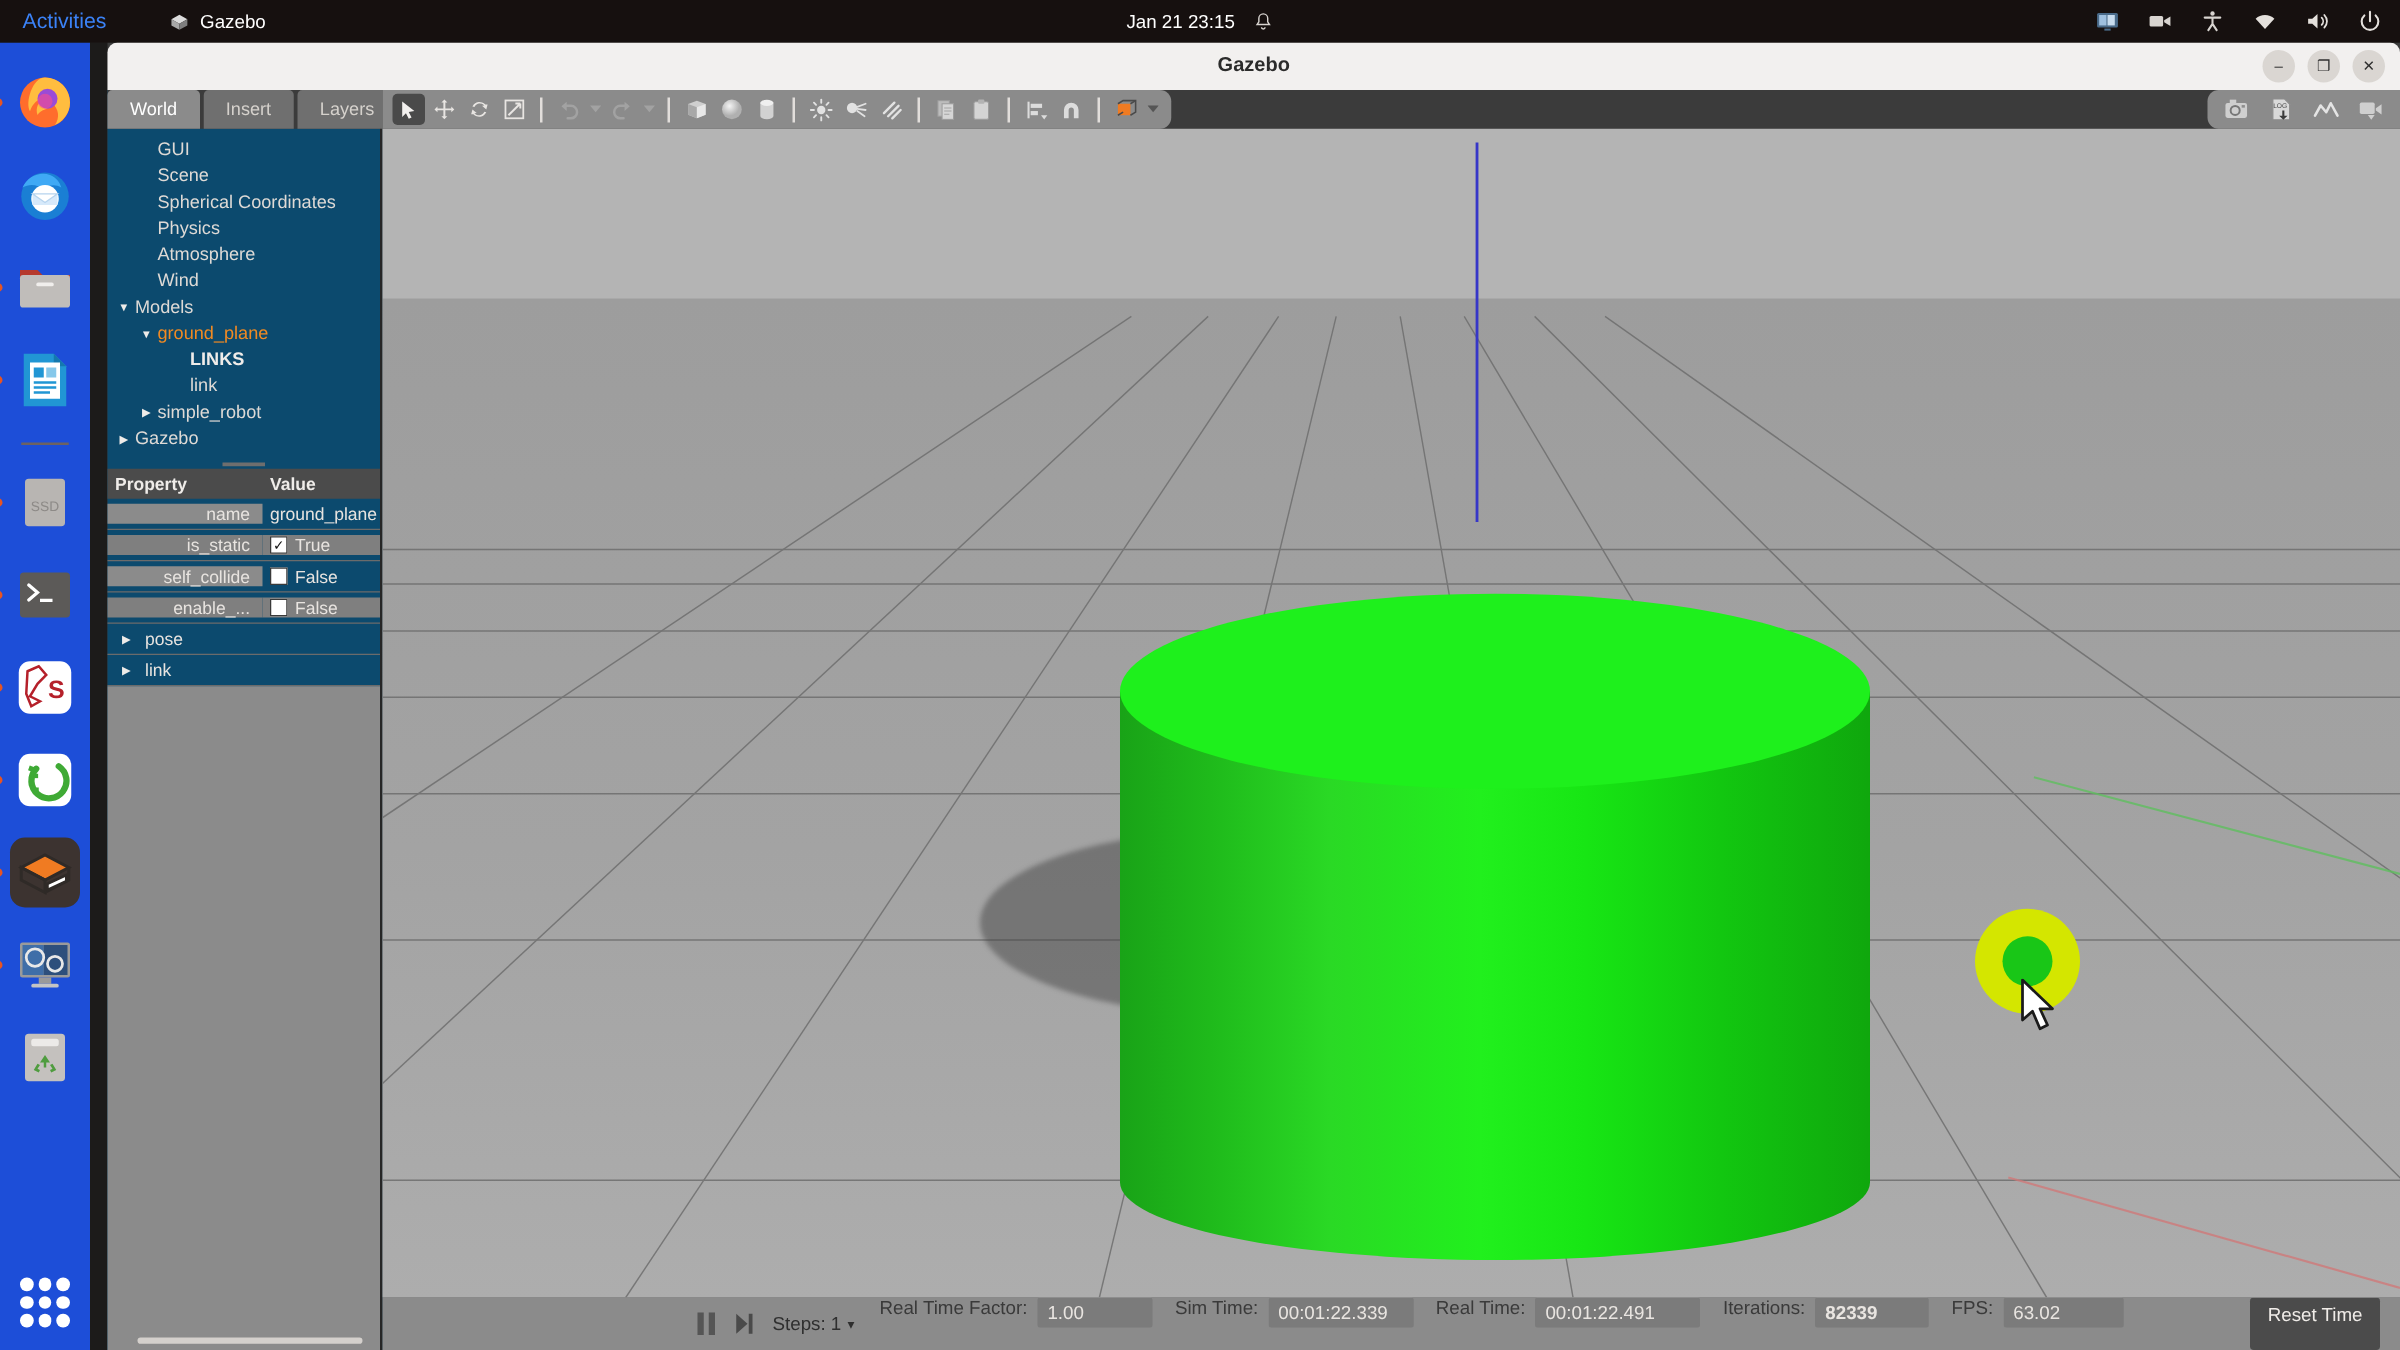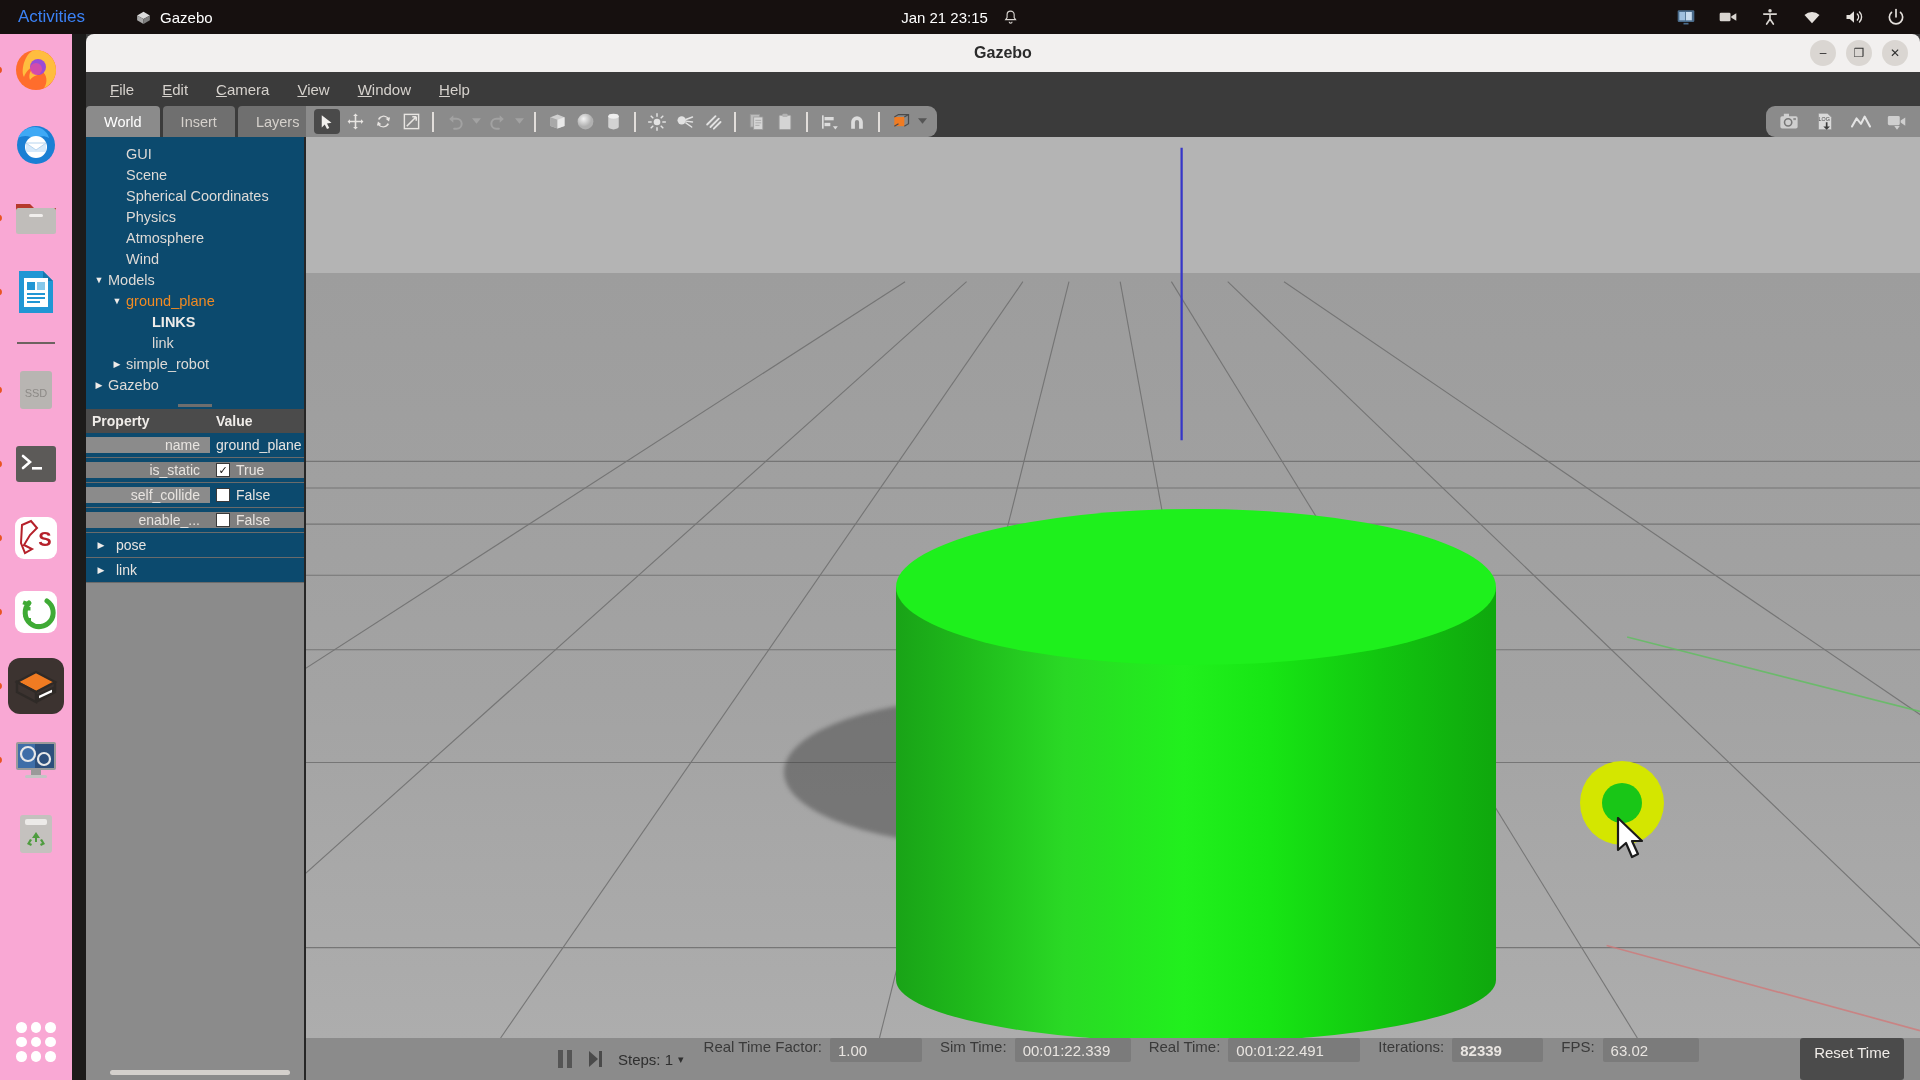--- a/index.html
+++ b/index.html
@@ -23,23 +23,23 @@
   #app-indicator { display: flex; align-items: center; gap: 8px; margin-left: 50px; color: #ffffff; }
   #clock-area { position: absolute; left: 50%; transform: translateX(-50%); display: flex; align-items: center; gap: 14px; }
   #clock-text { color: #ffffff; font-size: 15px; text-align: right; }
   #tray { position: absolute; right: 14px; display: flex; align-items: center; gap: 22px; }
   .tray-ico { width: 20px; height: 20px; display: block; }
 
   
   #dock {
     position: absolute; top: 34px; left: 0;
     width: 72px; height: 1046px;
-    background: #f9a8d4;
+    background: #1d4ed8;
     display: flex; flex-direction: column; align-items: center;
-    padding-top: 8px;
+    padding-top: 20px;
     z-index: 35;
   }
   .dock-item {
     position: relative;
     width: 56px; height: 56px;
     margin-bottom: 18px;
     border-radius: 12px;
     display: flex; align-items: center; justify-content: center;
   }
   .dock-dot {
@@ -414,28 +414,20 @@
 
   <div id="titlebar">
     <span id="title-text">Gazebo</span>
     <div id="win-ctrls">
       <div class="wbtn">–</div>
       <div class="wbtn">❐</div>
       <div class="wbtn">✕</div>
     </div>
   </div>
 
-  <div id="menubar">
-    <div class="menu-item"><u>F</u>ile</div>
-    <div class="menu-item"><u>E</u>dit</div>
-    <div class="menu-item"><u>C</u>amera</div>
-    <div class="menu-item"><u>V</u>iew</div>
-    <div class="menu-item"><u>W</u>indow</div>
-    <div class="menu-item"><u>H</u>elp</div>
-  </div>
 
   <div id="body-row">
 
     <div id="left-panel">
       <div id="tabs">
         <div class="tab active">World</div>
         <div class="tab">Insert</div>
         <div class="tab">Layers</div>
       </div>
 

